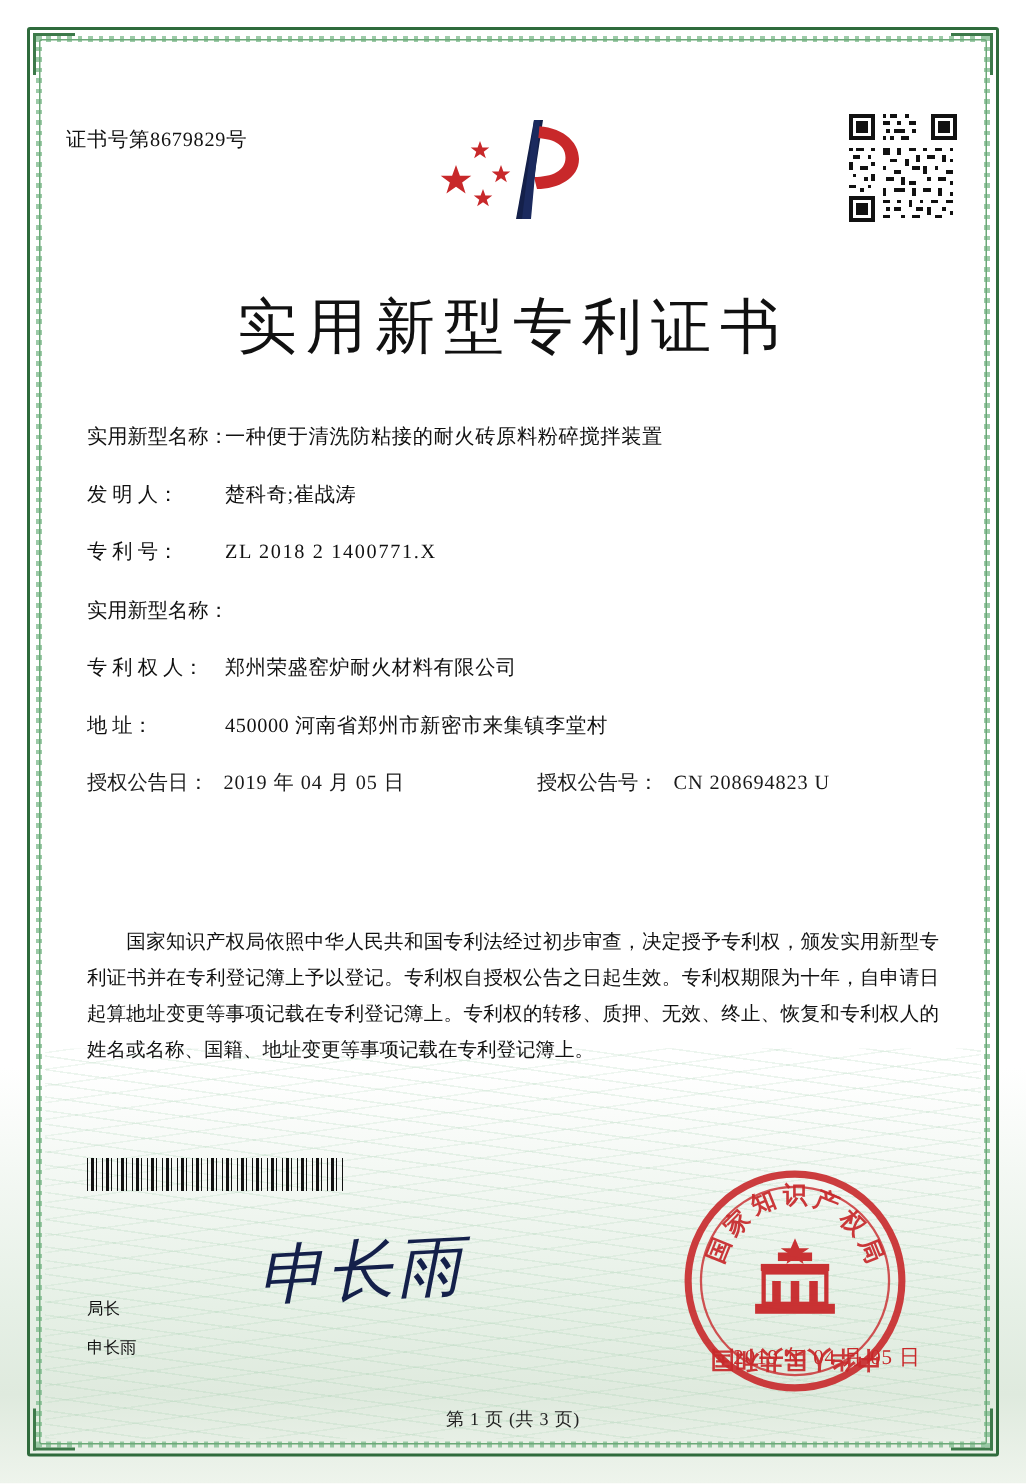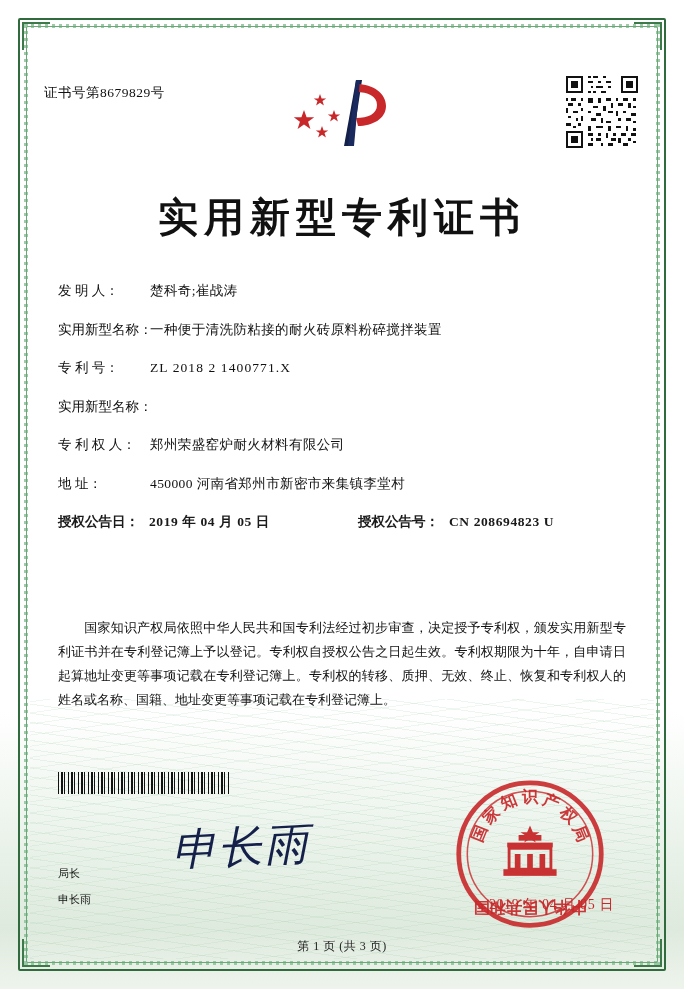--- a/index.html
+++ b/index.html
@@ -89,21 +89,21 @@
     transform: translateX(-50%);
     width: 120px; height: 86px;
   }
 
   .title {
     position: absolute;
     left: 0; right: 0;
     top: 190px;
     text-align: center;
     font-size: 40px;
-    font-weight: 700;
+    font-weight: 400;
     letter-spacing: 6px;
     color: #111;
     font-family: "DejaVu Serif", "Liberation Serif", serif;
   }
 
   .fields {
     position: absolute;
     left: 58px;
     right: 58px;
     top: 282px;
@@ -128,21 +128,21 @@
   .field .val.mono {
     font-family: "Liberation Serif", serif;
     letter-spacing: 1.1px;
   }
   .field-row2 {
     display: flex;
     align-items: baseline;
     font-size: 13.5px;
     margin-bottom: 16px;
   }
-  .field-row2 .seg { display: flex; align-items: baseline; font-weight: bold; }
+  .field-row2 .seg { display: flex; align-items: baseline; }
   .field-row2 .seg.first { width: 300px; flex: 0 0 300px; }
   .field-row2 .seg .lbl { white-space: nowrap; margin-right: 10px; }
   .field-row2 .seg .val { letter-spacing: .6px; }
 
   .para {
     position: absolute;
     left: 58px;
     right: 58px;
     font-size: 13px;
     line-height: 24px;
@@ -326,26 +326,26 @@
     </g>
     <path d="M62 72 L74 6 L80 6 L70 72 Z" fill="#14204a"></path>
     <path d="M74 10 C92 10 104 20 104 32 C104 45 90 52 76 52 L74 44 C86 44 95 40 95 31 C95 22 86 18 74 18 Z" fill="#c8282a"></path>
     <path d="M66 72 L74 6 L78 6 L72 72 Z" fill="#1b2a5e"></path>
   </svg>
 
   <div class="title">实用新型专利证书</div>
 
   <div class="fields">
     <div class="field">
+      <span class="lbl">实用新型名称：</span>
+      <span class="val">一种便于清洗防粘接的耐火砖原料粉碎搅拌装置</span>
+    </div>
+    <div class="field">
       <span class="lbl">发 明 人：</span>
       <span class="val">楚科奇;崔战涛</span>
-    </div>
-    <div class="field">
-      <span class="lbl">实用新型名称：</span>
-      <span class="val">一种便于清洗防粘接的耐火砖原料粉碎搅拌装置</span>
     </div>
     <div class="field">
       <span class="lbl">专 利 号：</span>
       <span class="val mono">ZL 2018 2 1400771.X</span>
     </div>
     <div class="field">
       <span class="lbl">实用新型名称：</span>
     </div>
     <div class="field">
       <span class="lbl">专 利 权 人：</span>

